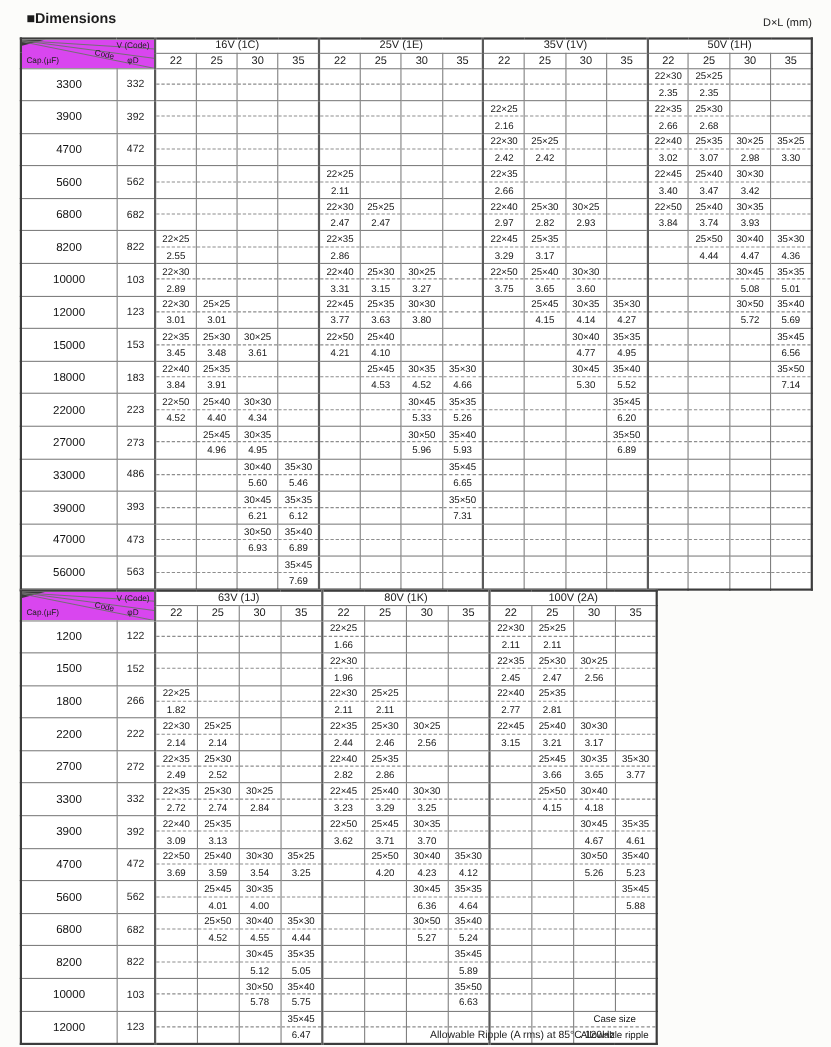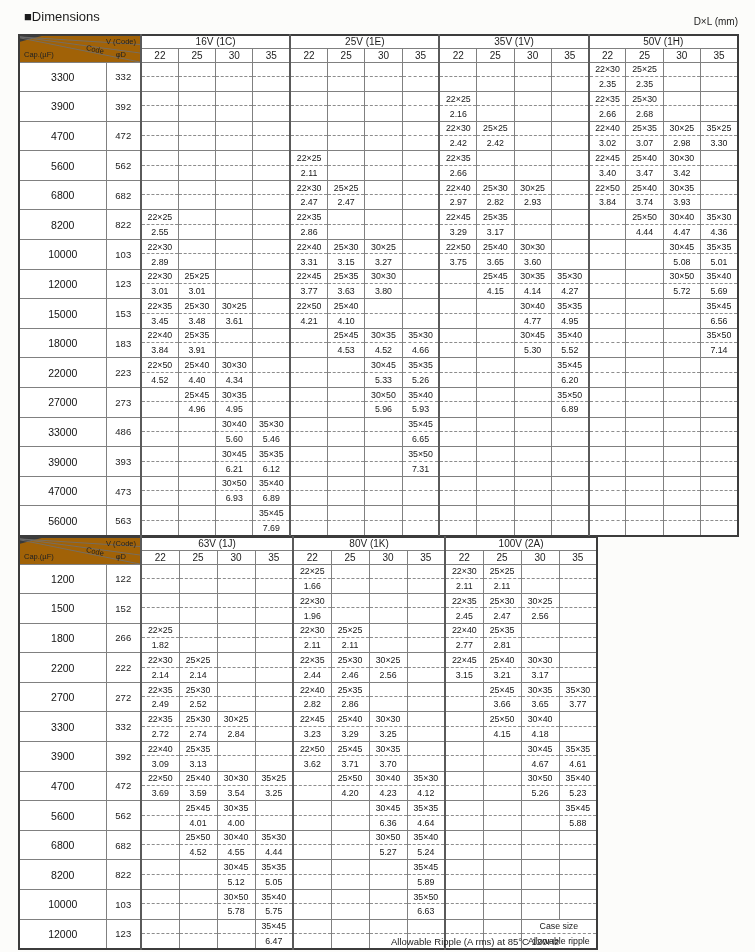--- a/index.html
+++ b/index.html
@@ -1,33 +1,33 @@
 <!DOCTYPE html>
 <html><head>
 <meta charset="utf-8">
 <style>
   *{margin:0;padding:0;box-sizing:border-box}
   html,body{width:755px;height:952px}
   body{background:#fcfcfa;font-family:"Liberation Sans",sans-serif;color:#1c1c1c;position:relative;overflow:hidden}
-  .title{position:absolute;left:24px;top:9px;font-size:13px;font-weight:normal;letter-spacing:0}
+  .title{position:absolute;left:24px;top:9px;font-size:13px;font-weight:bold;letter-spacing:0}
   .unit{position:absolute;right:17px;top:16px;font-size:10px}
   .footer{position:absolute;left:340px;top:936px;width:270px;text-align:center;font-size:9.5px;color:#222}
   table{border-collapse:collapse;table-layout:fixed;position:absolute;background:#fff;border:2px solid #3c3c3c}
   #t1{left:18px;top:34px;width:719px}
   #t2{left:18px;top:536px;width:578px}
   th,td{border:1px solid #808080;padding:0;font-weight:normal;overflow:hidden;vertical-align:middle;text-align:center}
   th.vh{font-size:10px;height:13px}
   th.dh{font-size:10px;height:14px}
   td.d{height:28.6px}
   td.d .sz,td.d .rp,.lg .sz,.lg .rp{height:14.3px;display:flex;align-items:center;justify-content:center;font-size:8.8px;white-space:nowrap;color:#161616}
   .sz{border-bottom:1px dashed #8d8d8d}
   td.cap{font-size:10.5px;color:#111}
   td.code{font-size:9.5px}
   .gs{border-left:2px solid #5a5a5a}
-  th.corner{position:relative;background:#a16207}
+  th.corner{position:relative;background:#d946ef}
   th.corner svg.diag{position:absolute;left:0;top:0;width:100%;height:100%}
   th.corner i{position:absolute;font-style:normal;font-size:7.5px;color:#222;line-height:1}
   i.cv{right:4px;top:2px}
   i.cd{right:14px;bottom:3px}
   i.cc{left:4px;bottom:3px;font-size:8px}
   i.co{left:55%;top:38%;transform:rotate(12deg);font-style:italic;font-size:7px;color:#333}
   td.lg{background:#fff}
 </style>
 </head>
 <body>

